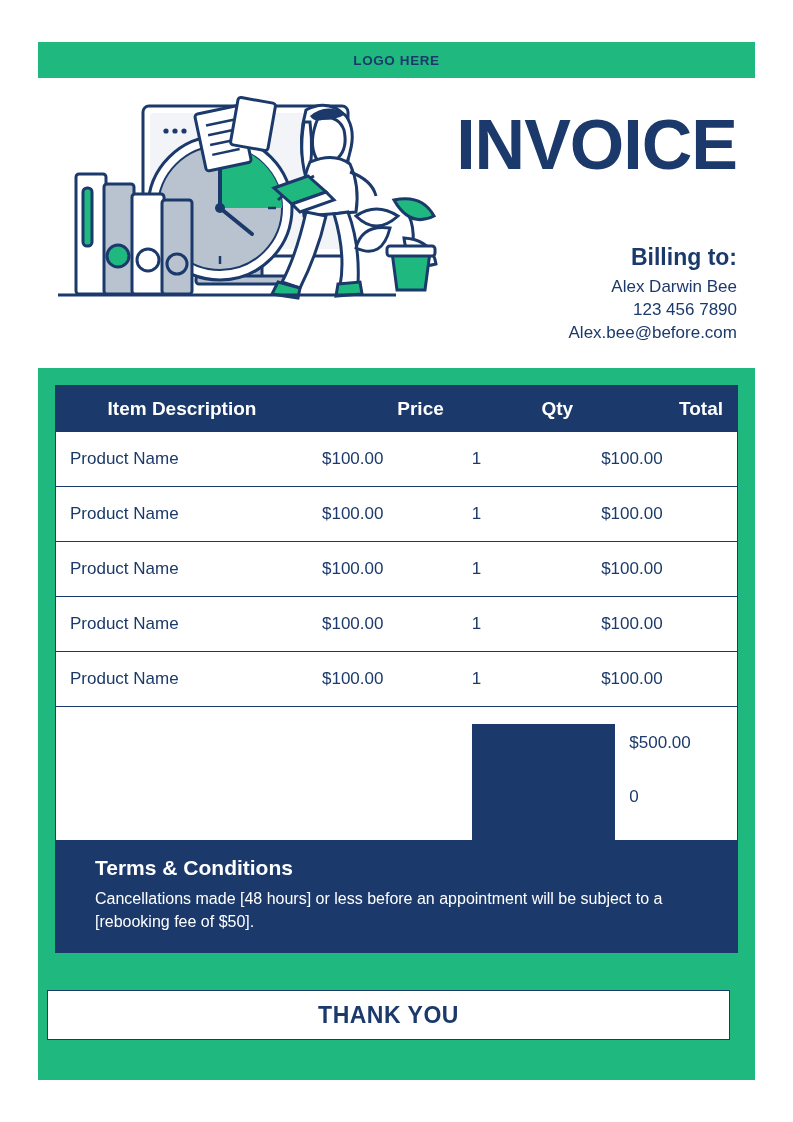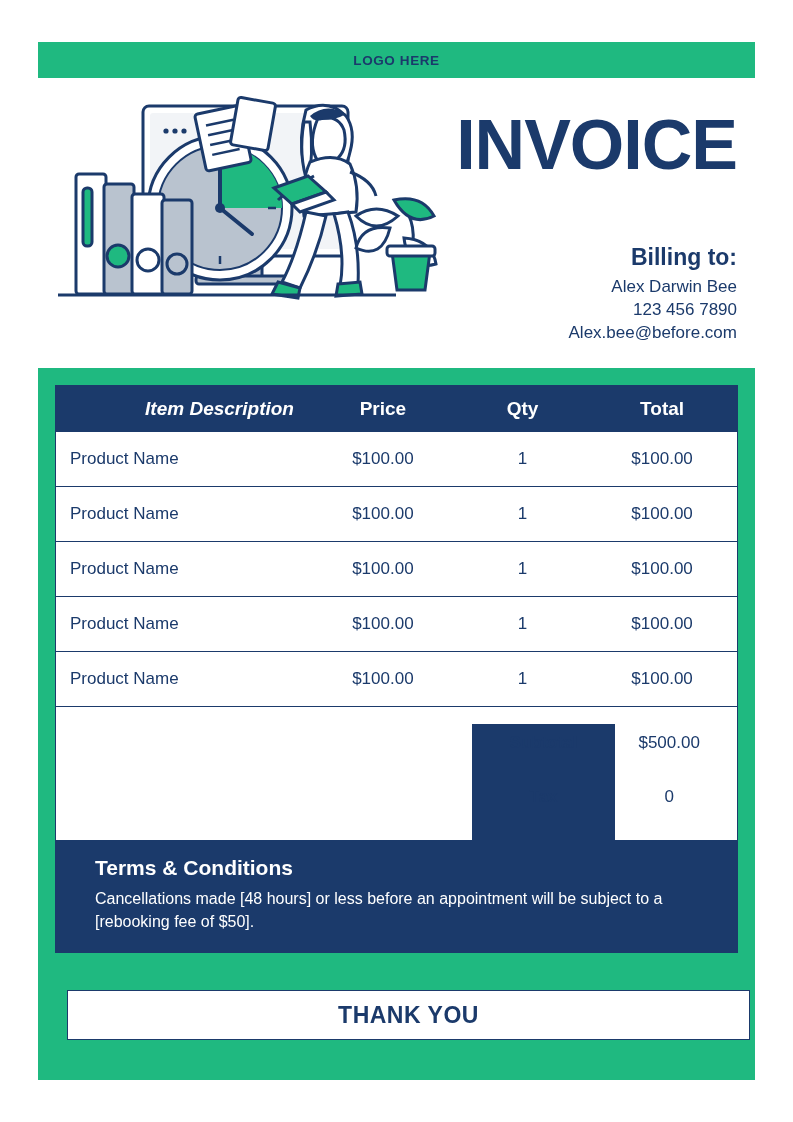--- a/index.html
+++ b/index.html
@@ -121,27 +121,28 @@
     width: 100%;
     border-collapse: collapse;
     table-layout: fixed;
   }
   table.items th {
     background: #1b3a6b;
     color: #ffffff;
     font-size: 19px;
     font-weight: bold;
     padding: 12px 14px;
-  }
-  table.items th.left { text-align: right; font-style: italic; }
+    text-align: right;
+  }
+  table.items th.left { text-align: center; }
   table.items td {
     font-size: 17px;
     color: #1b3a6b;
     padding: 17px 14px;
-    text-align: center;
+    text-align: left;
     border-bottom: 1px solid #1b3a6b;
   }
   table.items td.left { text-align: left; }
   table.items tr:last-child td { border-bottom: none; }
 
   .col-desc { width: 37%; }
   .col-price { width: 22%; }
   .col-qty { width: 19%; }
   .col-total { width: 22%; }
 
@@ -190,21 +191,21 @@
     margin-bottom: 7px;
   }
   .terms-text {
     font-size: 16px;
     line-height: 23px;
   }
 
   
   .thanks {
     position: absolute;
-    left: 67px;
+    left: 47px;
     top: 990px;
     width: 683px;
     height: 50px;
     box-sizing: border-box;
     background: #ffffff;
     border: 1px solid #1b3a6b;
     display: flex;
     align-items: center;
     justify-content: center;
   }

